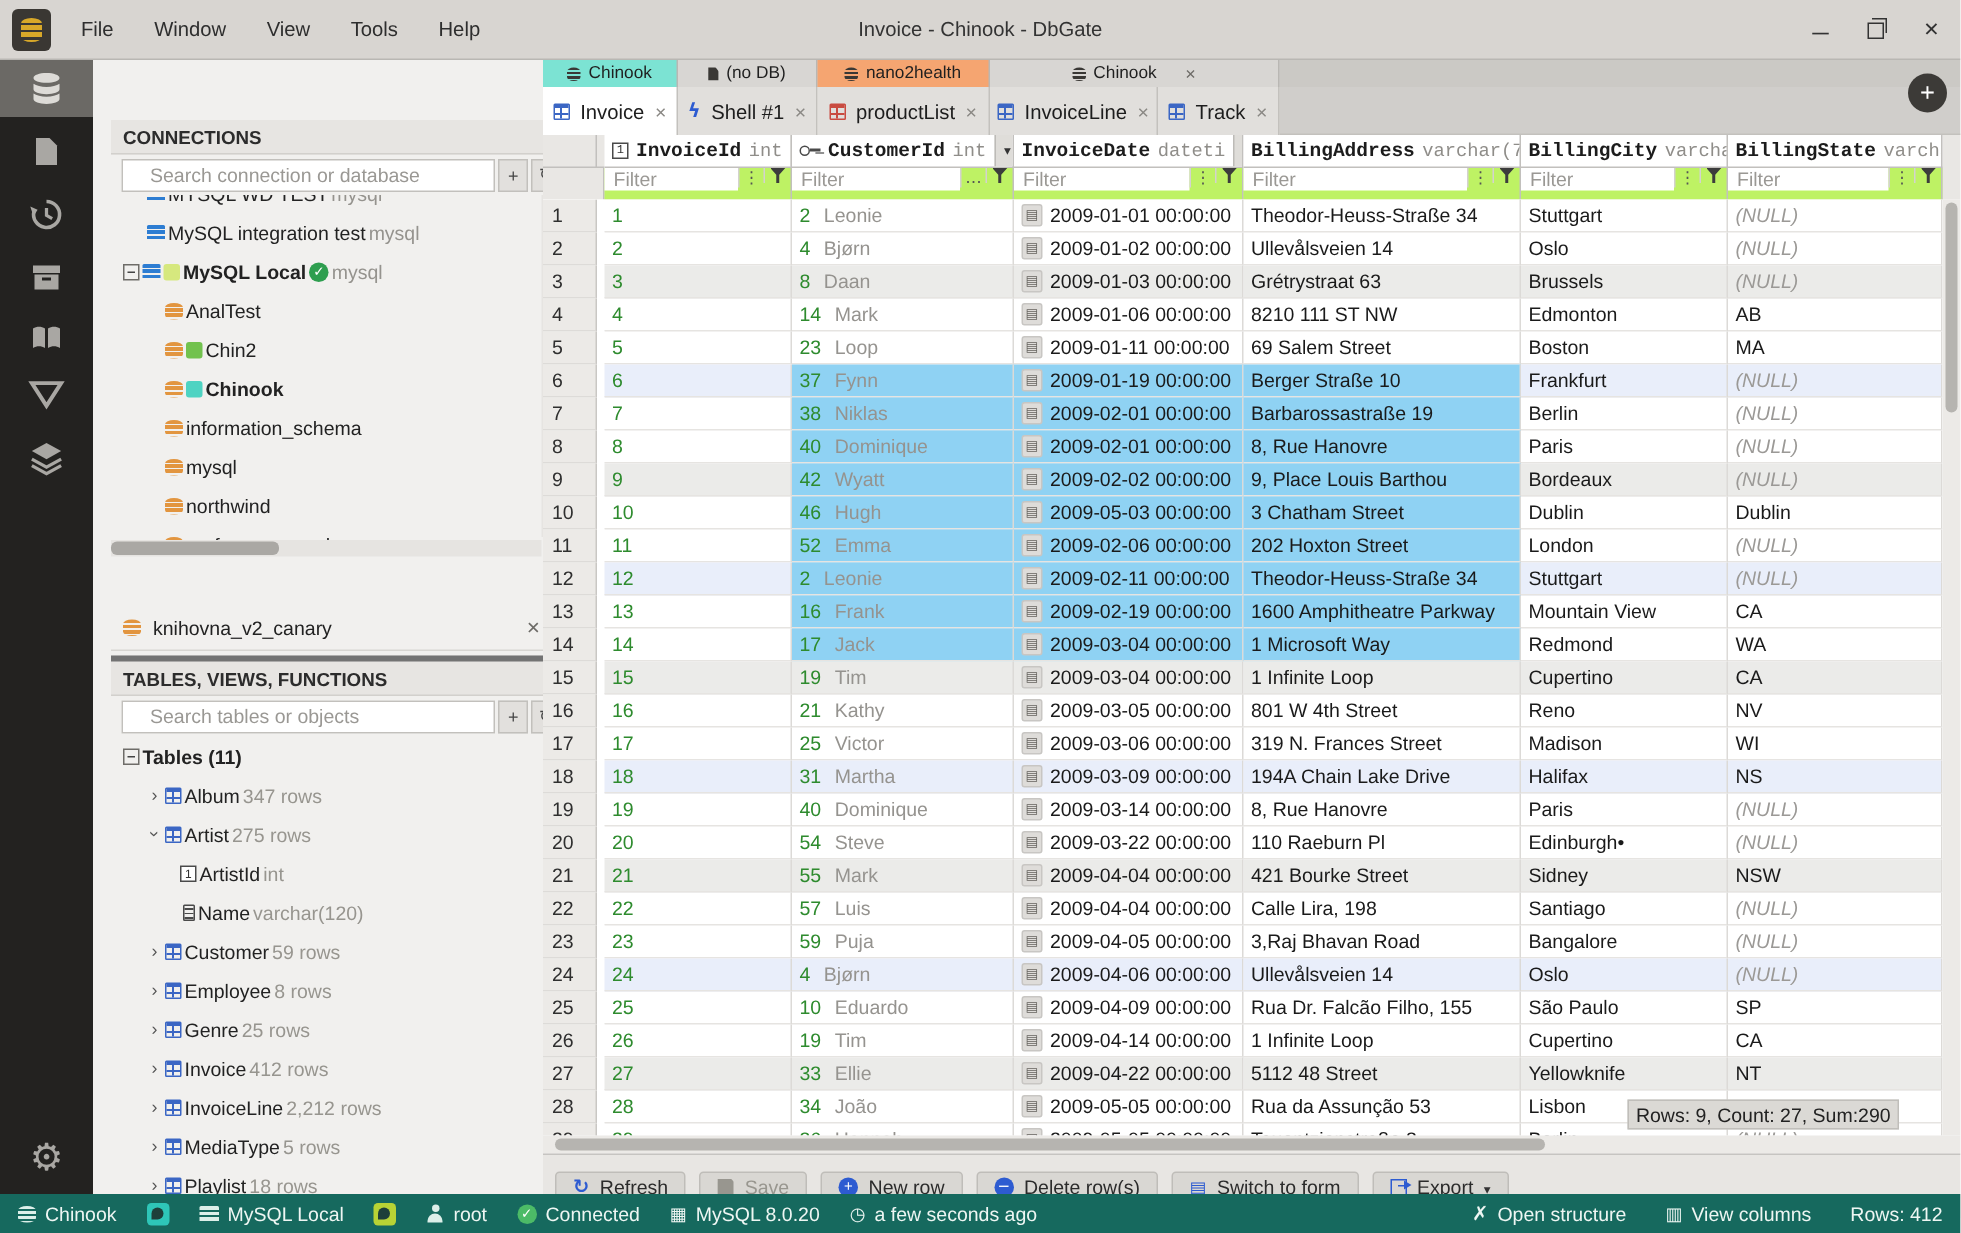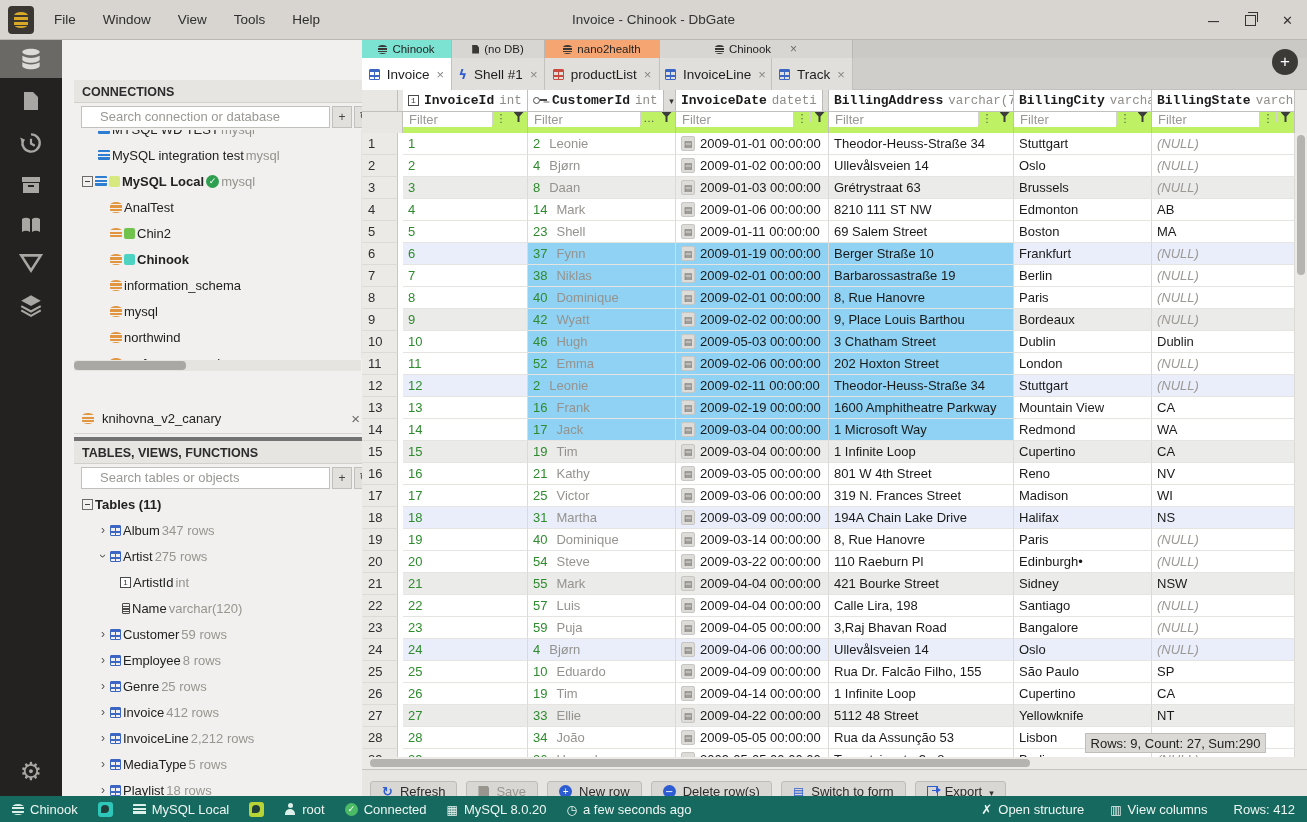--- a/index.html
+++ b/index.html
@@ -647,21 +647,21 @@
         <div class="cell c-addr">8210 111 ST NW</div>
         <div class="cell c-city">Edmonton</div>
         <div class="cell c-state">AB</div>
       </div>
       <div class="grow">
         <div class="rn">5</div>
         <div class="rgap"></div>
         <div class="cell c-id green">5</div>
         <div class="cell c-cust">
           <span class="green">23</span>
-          <span class="cname">Shell</span>
+          <span class="cname">Loop</span>
         </div>
         <div class="cell c-date">
           <span class="cal"></span>
           <span>2009-01-11 00:00:00</span>
         </div>
         <div class="cell c-addr">69 Salem Street</div>
         <div class="cell c-city">Boston</div>
         <div class="cell c-state">MA</div>
       </div>
       <div class="grow stripe-b sel">

